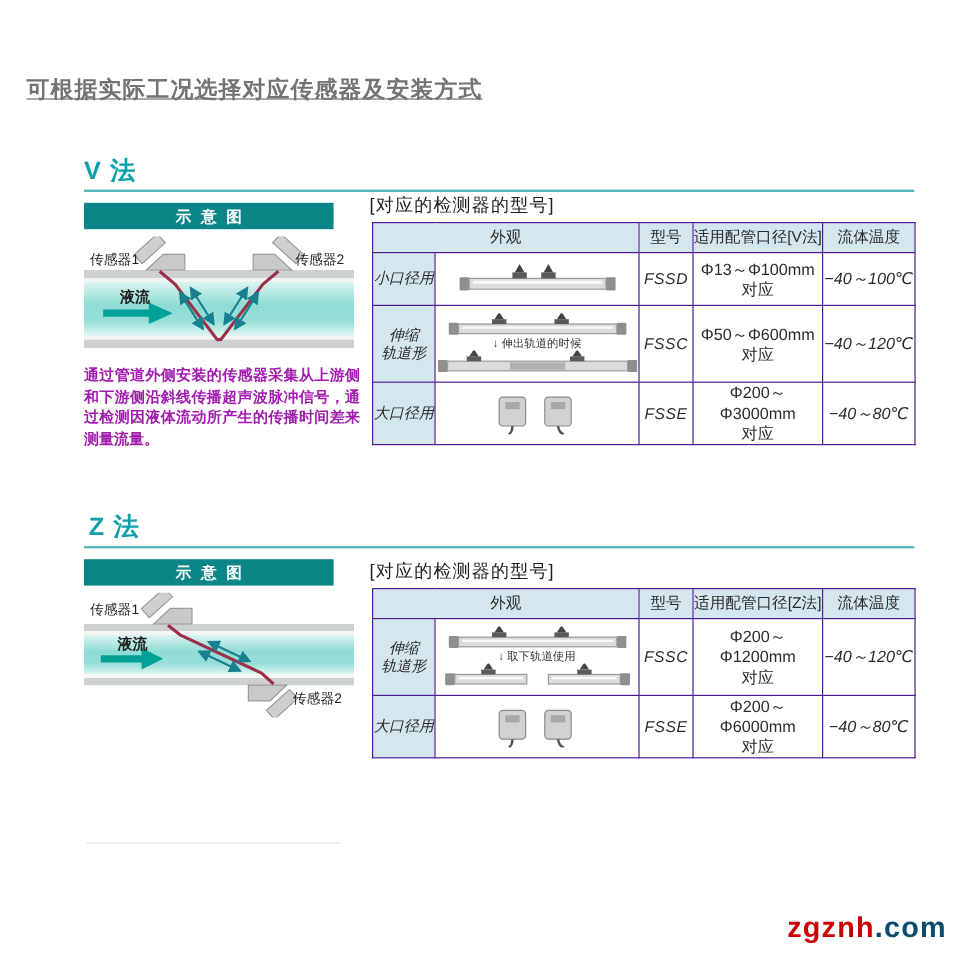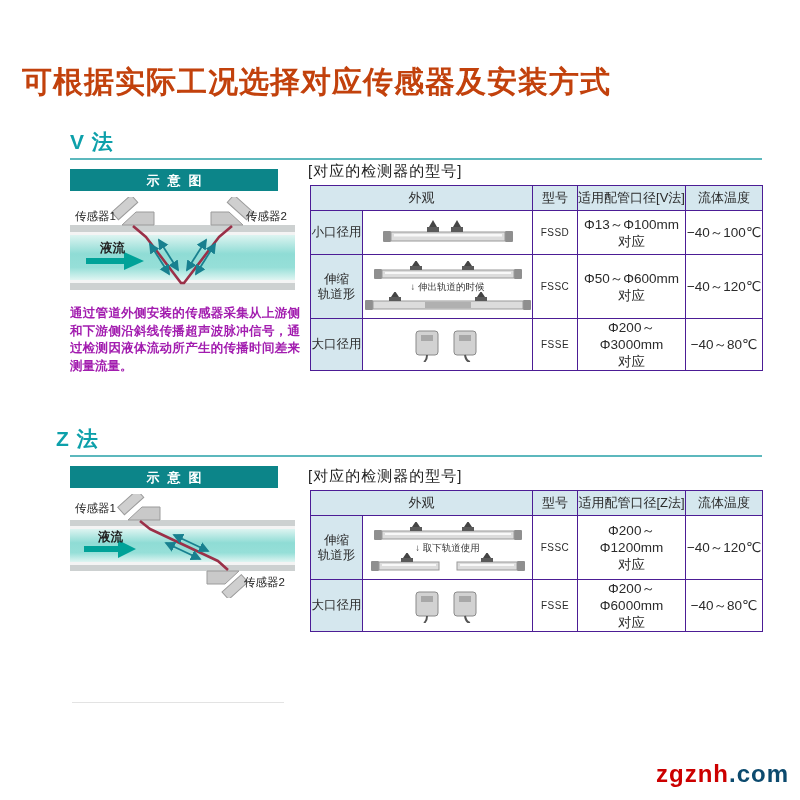--- a/index.html
+++ b/index.html
@@ -2,45 +2,45 @@
 <html><head>
 <meta charset="utf-8">
 <style>
   html,body{margin:0;padding:0;}
   body{
     width:800px;height:800px;background:#ffffff;position:relative;
     font-family:"Liberation Sans","DejaVu Sans",sans-serif;color:#222;
     overflow:hidden;
   }
   .abs{position:absolute;}
-  #title{left:22px;top:62px;font-size:30px;font-weight:bold;color:#c2410c;letter-spacing:1px;}
+  #title{left:22px;top:62px;font-size:19px;font-weight:bold;color:#737373;letter-spacing:1px;text-decoration:underline;}
   .sec-heading{font-size:21px;font-weight:bold;color:#0da0aa;letter-spacing:1px;}
   .sec-rule{height:2px;background:#5cb8bd;}
   .panel{width:228px;}
   .panel-header{
     width:208px;height:22px;background:#0c8589;color:#fff;
     font-size:13px;font-weight:bold;text-align:center;line-height:23px;
     letter-spacing:8px;text-indent:8px;
   }
   .diagram-svg{display:block;margin-top:6px;}
   .desc{
     width:230px;font-size:12.5px;line-height:17.5px;color:#a21caf;
     text-align:justify;margin-top:6px;font-weight:bold;
   }
   .caption{font-size:15px;color:#1e1e1e;letter-spacing:1px;}
   table.spec{border-collapse:collapse;table-layout:fixed;background:#fff;}
   table.spec th,table.spec td{
     border:1px solid #4c1d95;text-align:center;vertical-align:middle;
     color:#2b2b2b;padding:0;overflow:hidden;
   }
   table.spec th{background:#d5e7ee;font-weight:normal;font-size:13px;height:24px;}
-  td.cat{background:#d5e7ee;font-size:12.5px;white-space:pre-line;line-height:15px;}
-  td.model{font-size:10px;letter-spacing:0.5px;}
+  td.cat{background:#d5e7ee;font-size:12.5px;white-space:pre-line;line-height:15px;font-style:italic;}
+  td.model{font-size:13px;letter-spacing:0.5px;font-style:italic;}
   td.dia{font-size:13.5px;white-space:pre-line;line-height:17px;}
-  td.temp{font-size:13.5px;}
+  td.temp{font-size:13.5px;font-style:italic;}
   .img-cell{padding:2px 0;}
   .img-wrap{display:flex;flex-direction:column;align-items:center;justify-content:center;}
   .img-note{font-size:9.5px;color:#333;line-height:11px;}
   .faint-rule{left:72px;top:702px;width:212px;height:1px;background:#e3e3e3;}
   .watermark{left:656px;top:760px;font-size:24px;font-weight:bold;letter-spacing:1px;}
   .wm-red{color:#cc0000;}
   .wm-black{color:#0c4a6e;}
   svg text{font-family:"Liberation Sans","DejaVu Sans",sans-serif;}
 </style>
 </head>
@@ -189,21 +189,21 @@
         </div>
       </td>
       <td class="model">FSSE</td>
       <td class="dia">Φ200～Φ3000mm
 对应</td>
       <td class="temp">−40～80℃</td>
     </tr>
   </tbody>
     </table>
 
-  <div class="abs sec-heading" style="left:56px;top:425px;">Z 法</div>
+  <div class="abs sec-heading" style="left:74px;top:425px;">Z 法</div>
   <div class="abs sec-rule" style="left:70px;top:455px;width:692px;"></div>
 
   <div class="abs panel" style="left:70px;top:466px;">
     <div class="panel-header">示意图</div>
 
     <svg class="diagram-svg" width="225" height="104" viewBox="0 0 225 104">
       <defs>
         <linearGradient id="gZ" x1="0" y1="0" x2="0" y2="1">
           <stop offset="0" stop-color="#ddf4f1"></stop>
           <stop offset="0.42" stop-color="#8fdcd5"></stop>

